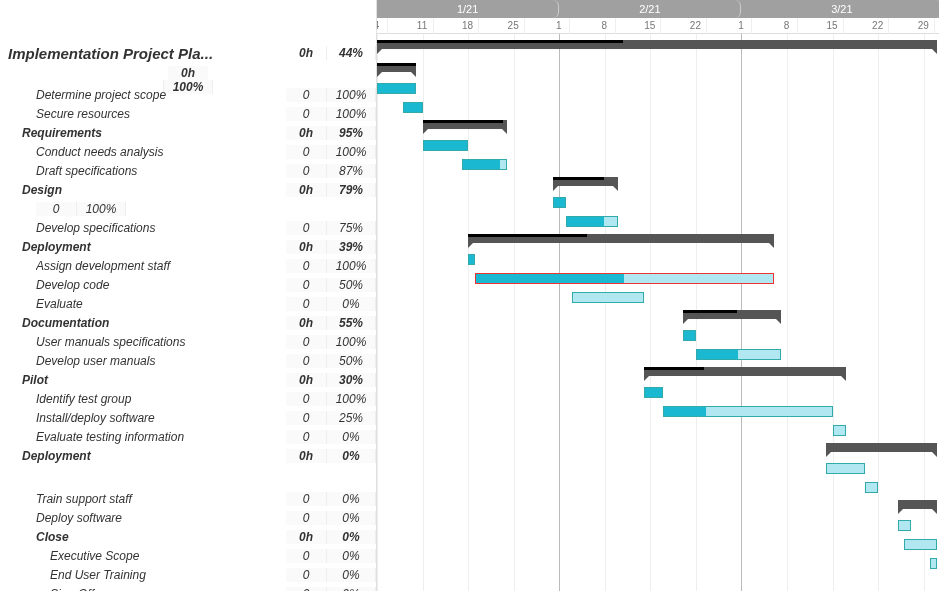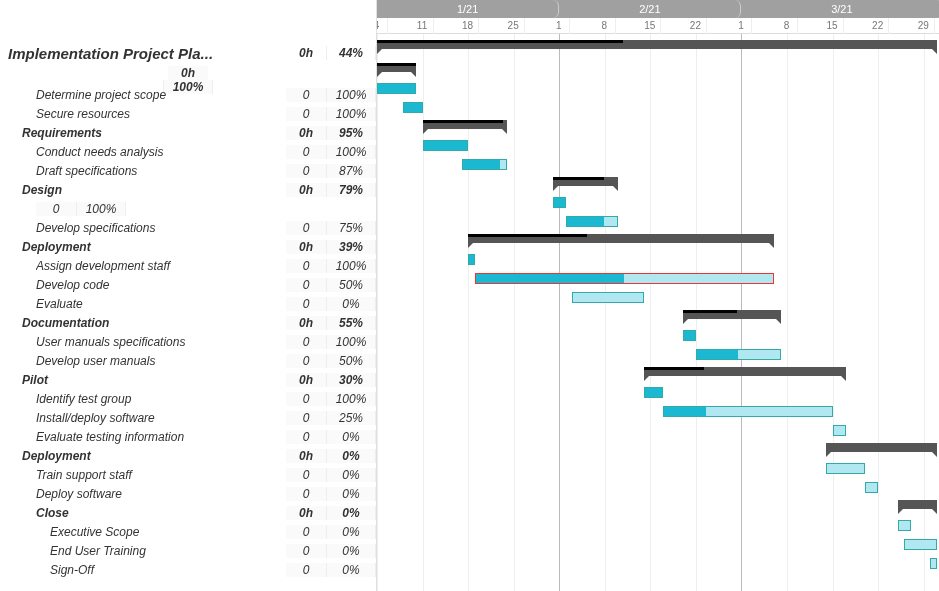--- a/index.html
+++ b/index.html
@@ -167,21 +167,21 @@
           <span class="name">Evaluate testing information</span>
           <span class="hours">0</span>
           <span class="pct">0%</span>
         </div>
         <div class="row bold left-striped" style="height: 19px;">
           <span class="indent" style="width:22px"></span>
           <span class="name">Deployment</span>
           <span class="hours">0h</span>
           <span class="pct">0%</span>
         </div>
-        <div class="row left-striped" style="height: 19px;">
+        <div class="row left-striped" style="height: 19px; margin-top: 24px;">
           <span class="indent" style="width:36px"></span>
           <span class="name">Train support staff</span>
           <span class="hours">0</span>
           <span class="pct">0%</span>
         </div>
         <div class="row left-striped" style="height: 19px;">
           <span class="indent" style="width:36px"></span>
           <span class="name">Deploy software</span>
           <span class="hours">0</span>
           <span class="pct">0%</span>

